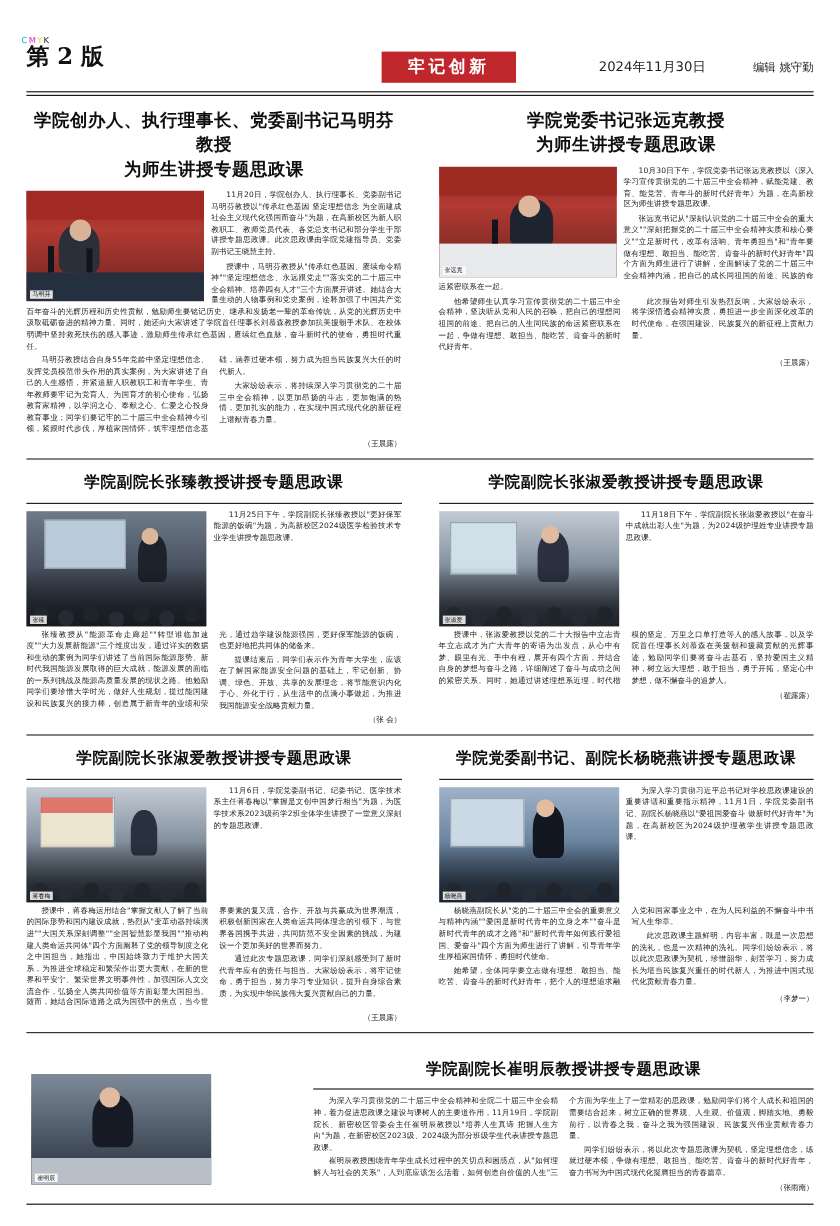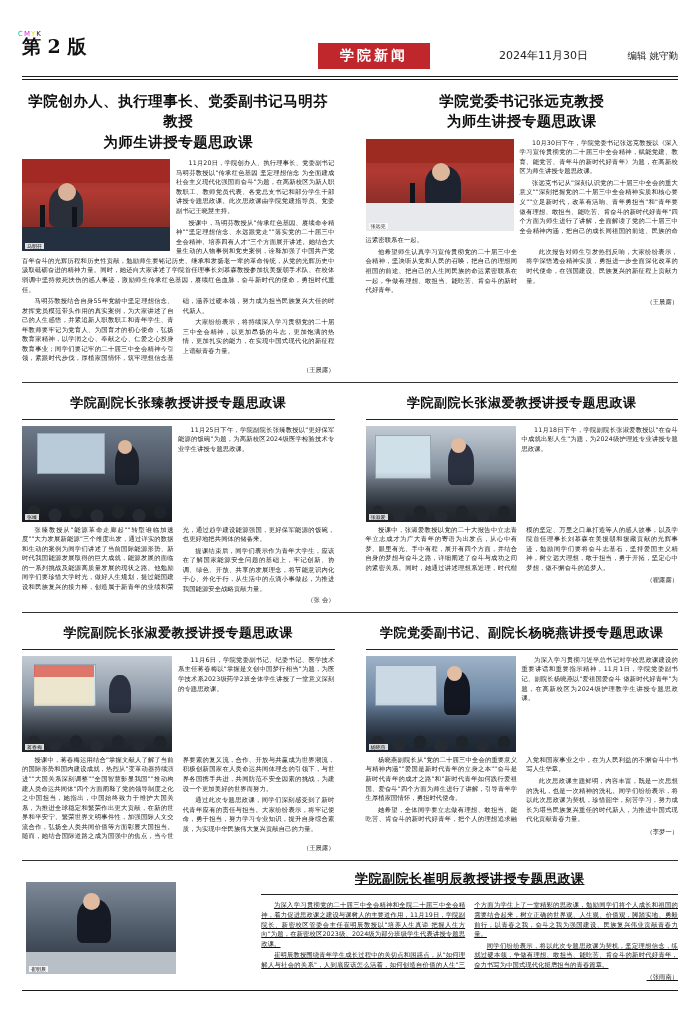--- a/index.html
+++ b/index.html
@@ -139,21 +139,21 @@
 <body>
 
 <div class="page">
 
   <div class="crop-marks">
     <span class="cm-c">C</span><span class="cm-m">M</span><span class="cm-y">Y</span><span class="cm-k">K</span>
   </div>
 
   <div class="topbar">
     <div class="page-no">第 2 版</div>
-    <div class="section-badge">学院新闻</div>
+    <div class="section-badge">牢记创新</div>
     <div class="date">2024年11月30日</div>
     <div class="editor">编辑 姚守勤</div>
   </div>
   <hr class="rule">
   <hr class="rule thin">
 
   <div class="cols2">
 
     <div class="col article">
       <div class="headline">
@@ -300,21 +300,21 @@
         <p>杨晓燕副院长从"党的二十届三中全会的重要意义与精神内涵""爱国是新时代青年的立身之本""奋斗是新时代青年的成才之路"和"新时代青年如何践行爱祖国、爱奋斗"四个方面为师生进行了讲解，引导青年学生厚植家国情怀，勇担时代使命。</p>
         <p>她希望，全体同学要立志做有理想、敢担当、能吃苦、肯奋斗的新时代好青年，把个人的理想追求融入党和国家事业之中，在为人民利益的不懈奋斗中书写人生华章。</p>
         <p>此次思政课主题鲜明，内容丰富，既是一次思想的洗礼，也是一次精神的洗礼。同学们纷纷表示，将以此次思政课为契机，珍惜韶华，刻苦学习，努力成长为堪当民族复兴重任的时代新人，为推进中国式现代化贡献青春力量。</p>
       </div>
       <div class="sign">（李梦一）</div>
     </div>
   </div>
 
   <hr class="divider">
 
-  <div class="article" style="margin-top:7px;text-decoration:underline;">
+  <div class="article" style="margin-top:20px;">
     <div class="cols2">
       <div class="col">
         <div class="photo block scene-b" style="width:150px;height:92px;margin:14px 0 0 4px;">
           <div style="position:absolute;inset:0;background:linear-gradient(180deg,#7f8a98 0%,#4d5866 55%,#2a313b 100%);"></div>
           <div style="position:absolute;left:34%;top:18%;width:34px;height:44px;background:#151a24;border-radius:45% 45% 16% 16%;"></div>
           <div style="position:absolute;left:38%;top:12%;width:17px;height:17px;background:#e0bb9f;border-radius:50%;"></div>
           <div class="desk" style="height:24%;background:#b9bfc6;"></div>
           <div class="cap">崔明辰</div>
         </div>
       </div>

